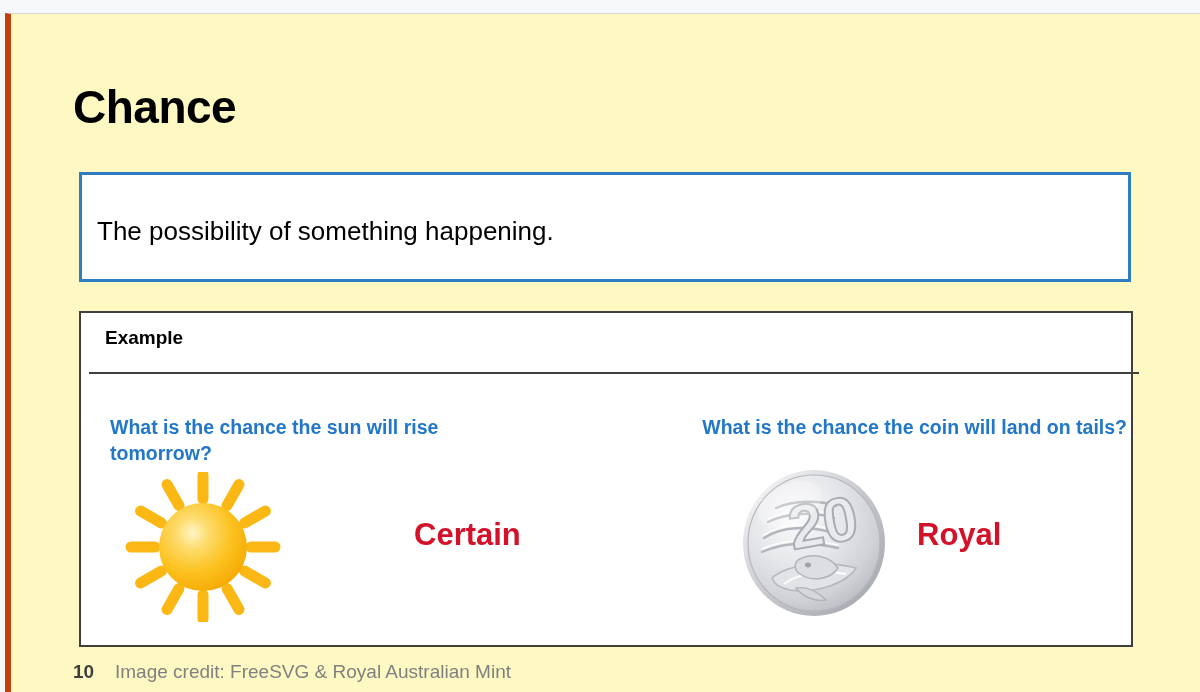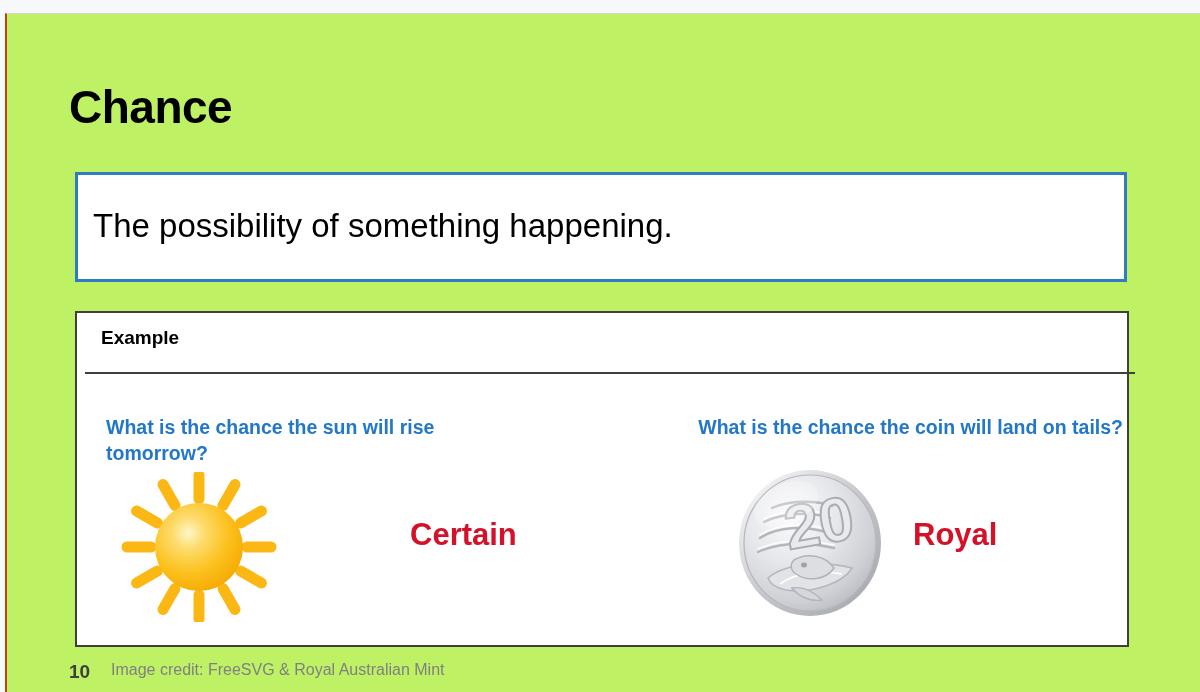--- a/index.html
+++ b/index.html
@@ -20,23 +20,23 @@
     left: 0; top: 0;
     width: 1200px; height: 692px;
     background: #f7f8fa;
   }
   #slide {
     position: absolute;
     left: 5px;
     top: 13px;
     width: 1195px;
     height: 679px;
-    background: #bef264;
+    background: #fef9c3;
     border-top: 1px solid #d6d6d6;
-    border-left: 2px solid #c2410c;
+    border-left: 6px solid #c2410c;
     box-sizing: border-box;
   }
 
   
   #title {
     position: absolute;
     left: 62px;
     top: 68px;
     font-size: 46px;
     font-weight: bold;
@@ -53,22 +53,22 @@
     top: 158px;
     width: 1052px;
     height: 110px;
     border: 3px solid #2e7cc4;
     box-sizing: border-box;
     background: #ffffff;
   }
   #definition-text {
     position: absolute;
     left: 15px;
-    top: 31px;
-    font-size: 33px;
+    top: 41px;
+    font-size: 26px;
     color: #000000;
     line-height: 1.2;
     white-space: nowrap;
   }
 
   
   #example-box {
     position: absolute;
     left: 68px;
     top: 297px;
@@ -151,21 +151,21 @@
     left: 0;
     top: 1px;
     font-size: 19px;
     font-weight: bold;
     color: #3f3f3f;
   }
   #image-credit {
     position: absolute;
     left: 42px;
     top: 1px;
-    font-size: 16px;
+    font-size: 19px;
     color: #808080;
     white-space: nowrap;
   }
   .misspelled {
     text-decoration: none;
     background-repeat: repeat-x;
     background-position: left 95%;
     background-size: 6px 3px;
     background-image:
       linear-gradient(45deg, transparent 45%, #e8392e 45%, #e8392e 55%, transparent 55%),

